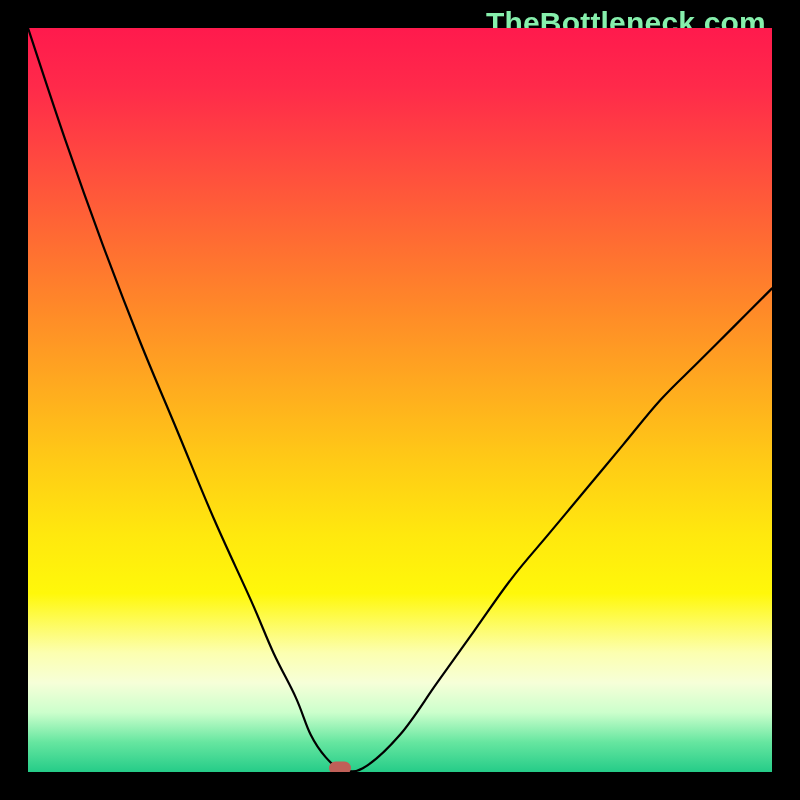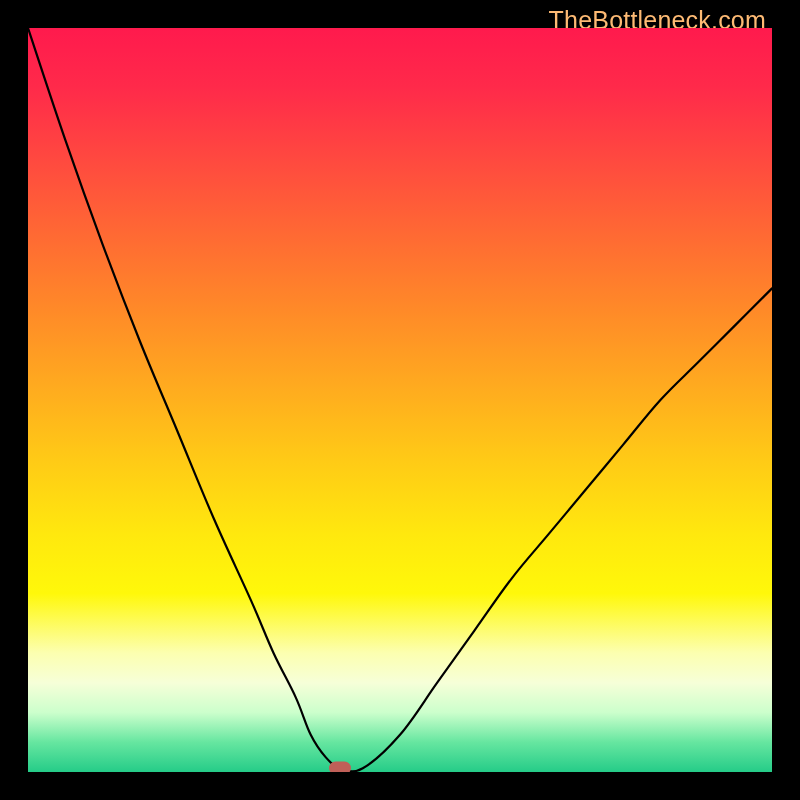--- a/index.html
+++ b/index.html
@@ -38,23 +38,23 @@
       #f6ffd8 88%,
       #ccffcc 92%,
       #66e6a0 96%,
       #25cc88 100%
     );
   }
   .watermark {
     position: absolute;
     top: 6px;
     right: 34px;
-    font-size: 25px;
-    font-weight: 400;
-    color: #fdba74;
+    font-size: 30px;
+    font-weight: 700;
+    color: #86efac;
     letter-spacing: 0.2px;
   }
   svg.curve {
     position: absolute;
     inset: 0;
     width: 100%;
     height: 100%;
     overflow: visible;
   }
   .marker {

